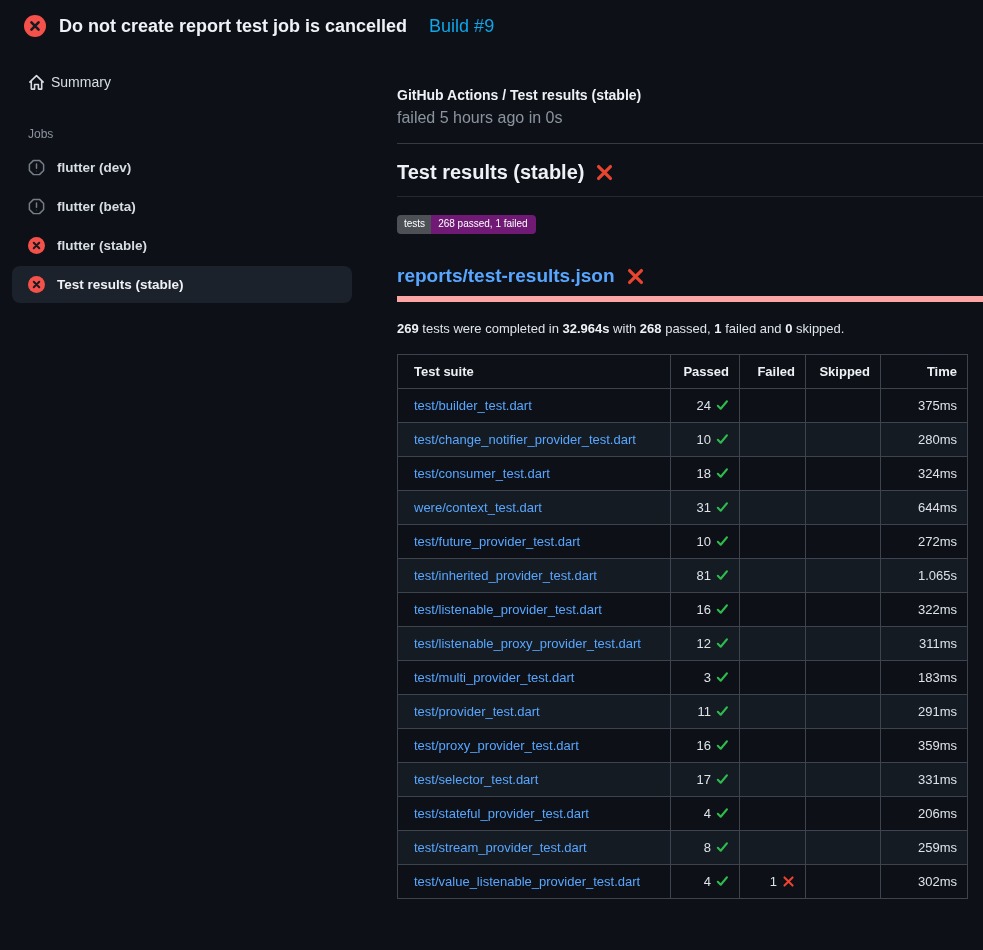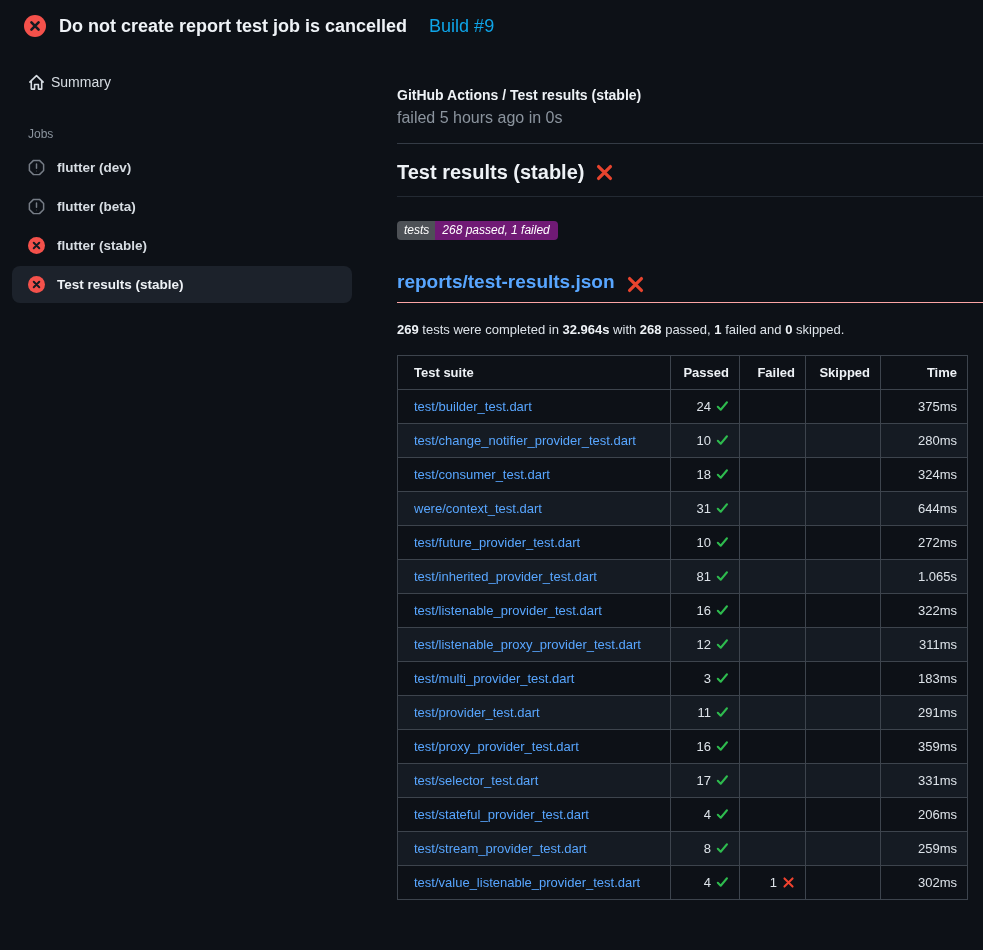--- a/index.html
+++ b/index.html
@@ -28,24 +28,24 @@
   .job-item.selected { background:#1c222b; color:#eef2f6; }
   .job-item svg { width:17px; height:17px; flex:none; }
   
   .main { flex:1; min-width:0; padding:36px 0 0 17px; }
   .breadcrumb { font-size:14px; font-weight:700; line-height:18px; color:#eef2f6; }
   .run-status { font-size:16px; color:#8b949e; margin-top:6px; line-height:16px; }
   .divider { border:none; border-top:1px solid #343b45; margin-top:17px; }
   .check-title { display:flex; align-items:center; gap:11px; margin-top:16px; font-size:20px; font-weight:700; line-height:24px; color:#eef2f6; }
   .heading-x { width:19px; height:19px; }
   .sub-divider { border:none; border-top:1px solid #232a33; margin-top:12px; }
-  .badge { display:inline-flex; margin-top:24px; border-radius:4px; overflow:hidden; font-size:12px; line-height:18px;font-style:italic; }
+  .badge { display:inline-flex; margin-top:18px; border-radius:4px; overflow:hidden; font-size:10px; line-height:18px; }
   .badge .badge-label { background:#4d5156; color:#fff; padding:0 6px 1px 7px; }
   .badge .badge-value { background:#701a75; color:#fff; padding:0 8px 1px 7px; }
-  .report-heading { display:flex; align-items:flex-end; gap:11px; margin-top:30px; padding-bottom:8px; border-bottom:1px solid #fca5a5; font-size:19px; font-weight:700; line-height:24px; }
+  .report-heading { display:flex; align-items:center; gap:11px; margin-top:30px; padding-bottom:8px; border-bottom:6px solid #fca5a5; font-size:19px; font-weight:700; line-height:24px; }
   .report-heading a { color:#58a6ff; text-decoration:none; }
   .summary-line { margin-top:18px; font-size:13px; line-height:18px; color:#dde3e9; }
   .summary-line b { font-weight:700; color:#eef2f6; }
   
   table.results { margin-top:16px; border-collapse:collapse; font-size:13px; table-layout:fixed; width:556px; }
   .results th, .results td { border:1px solid #3d444d; padding:8px 10px; line-height:17px; }
   .results th { font-weight:700; color:#eef2f6; text-align:right; }
   .results th.col-suite { text-align:left; padding-left:16px; }
   .results td { color:#dde3e9; }
   .results td.suite { padding-left:16px; }

